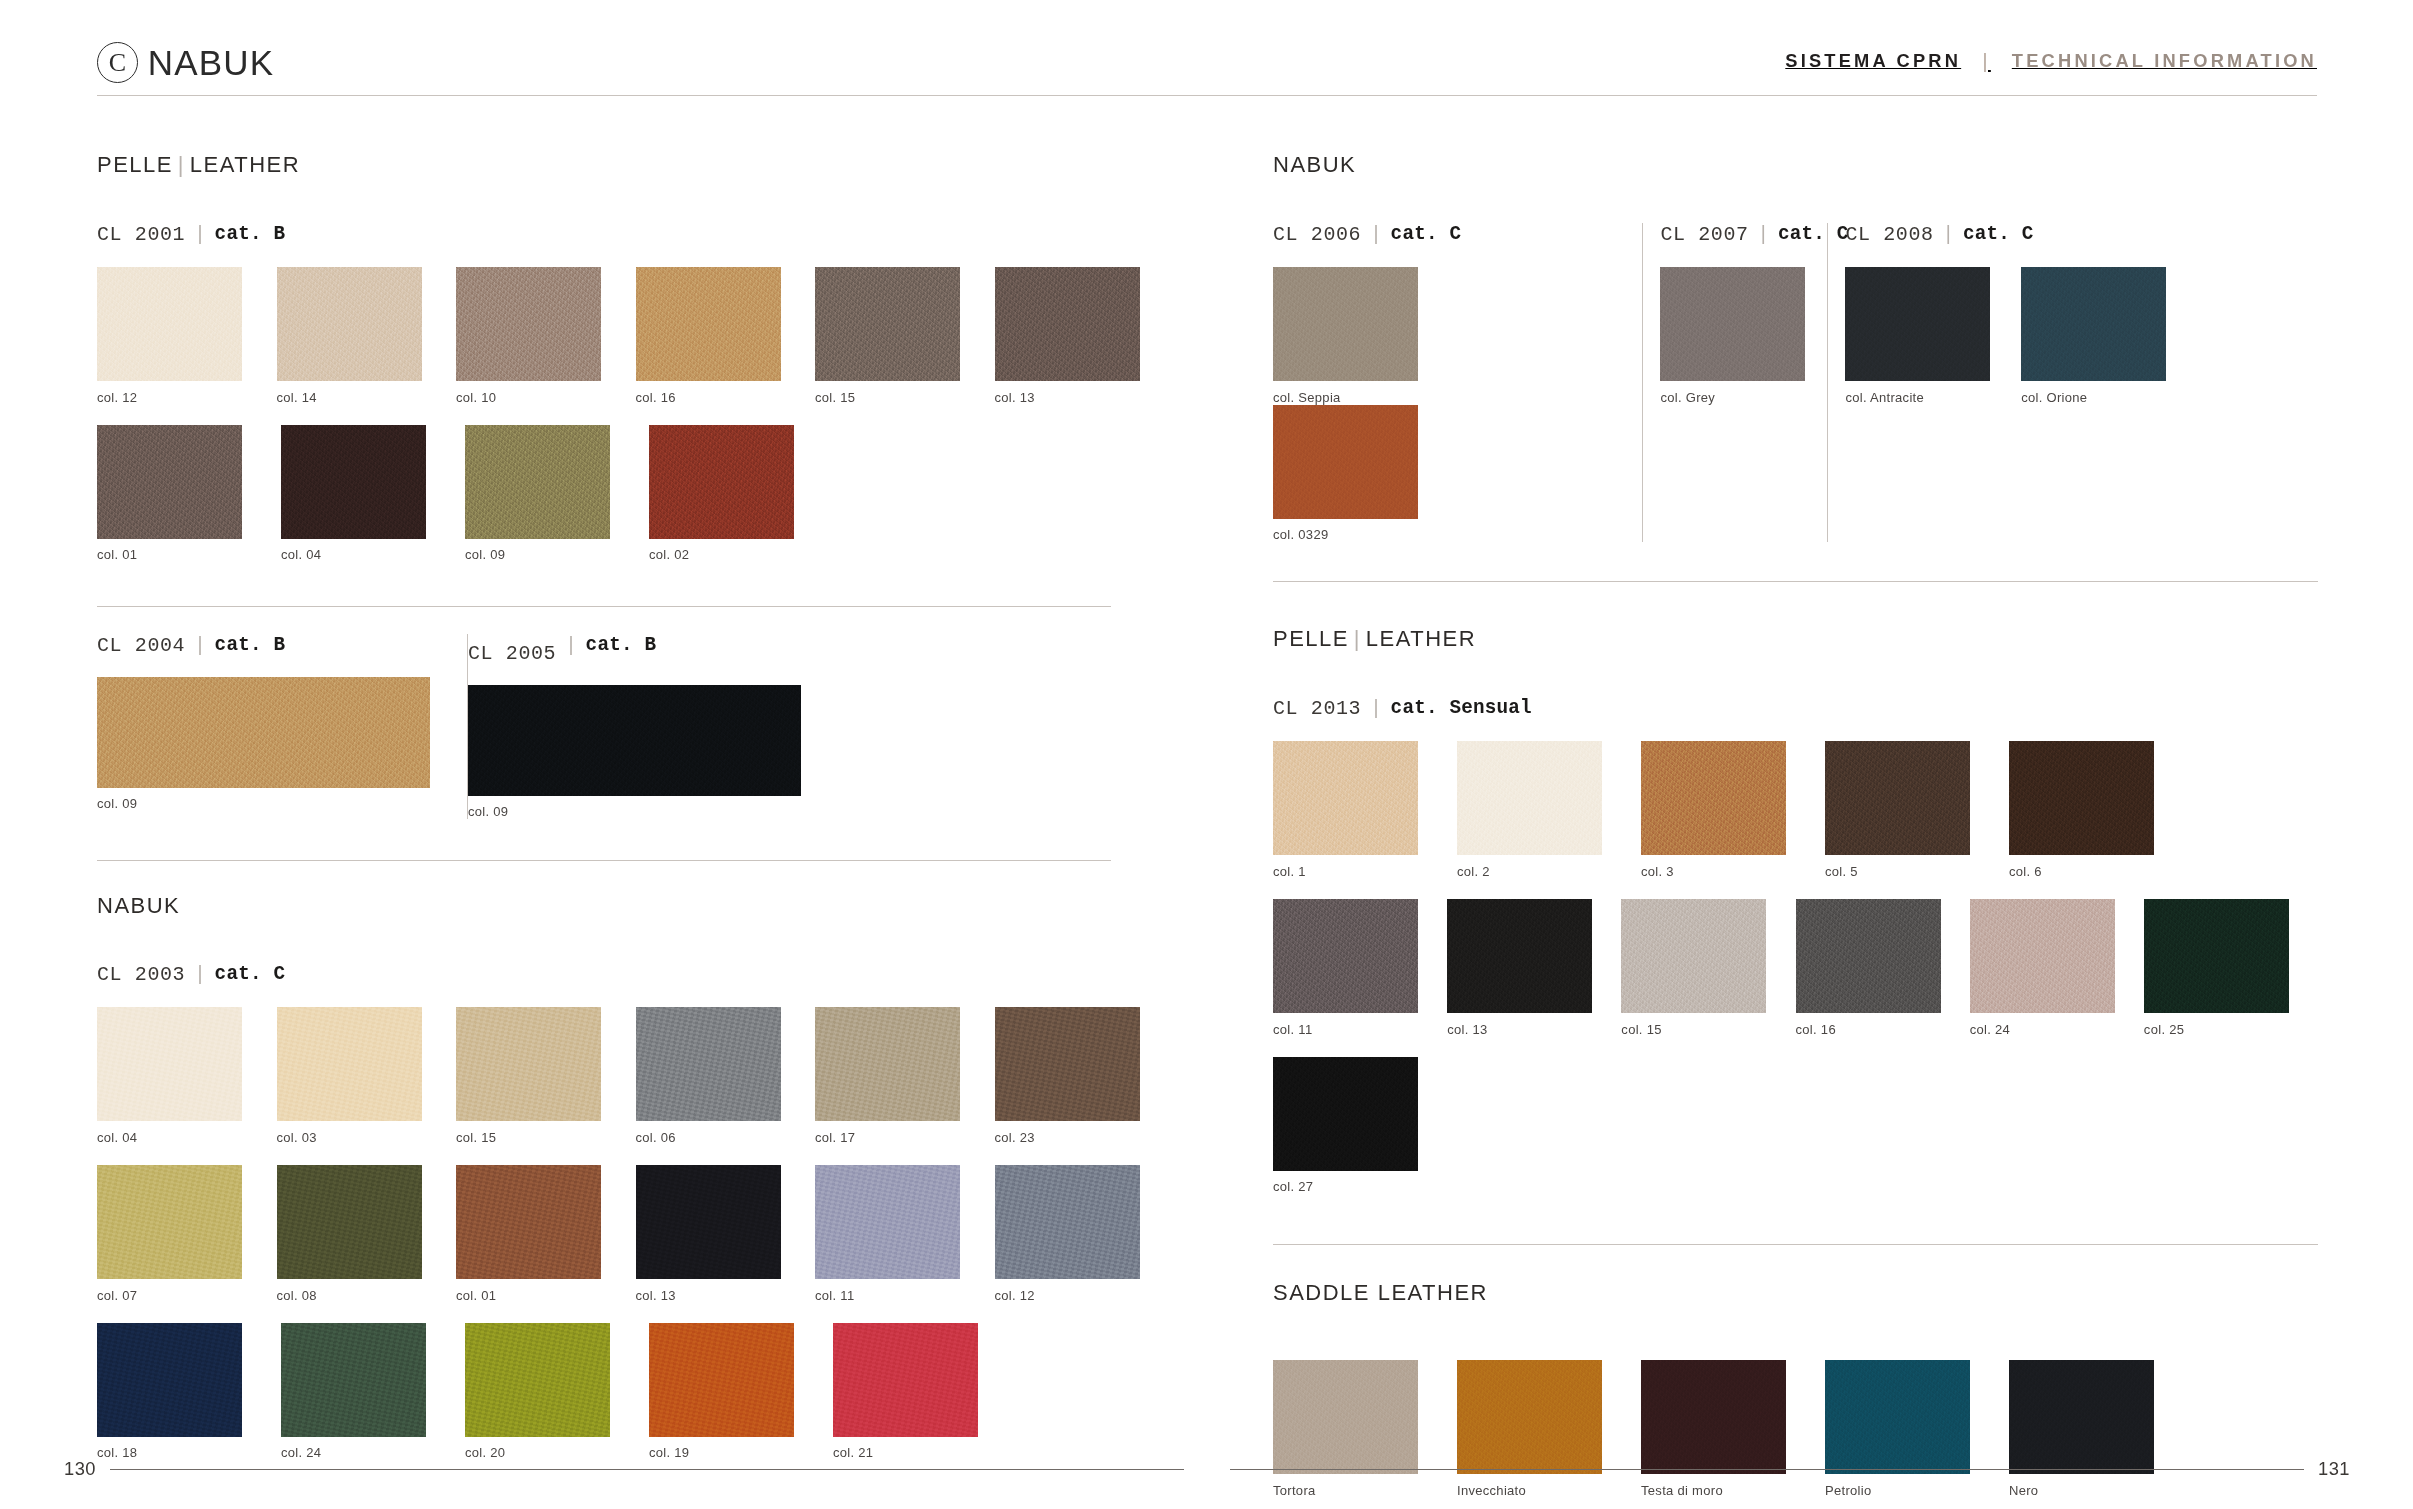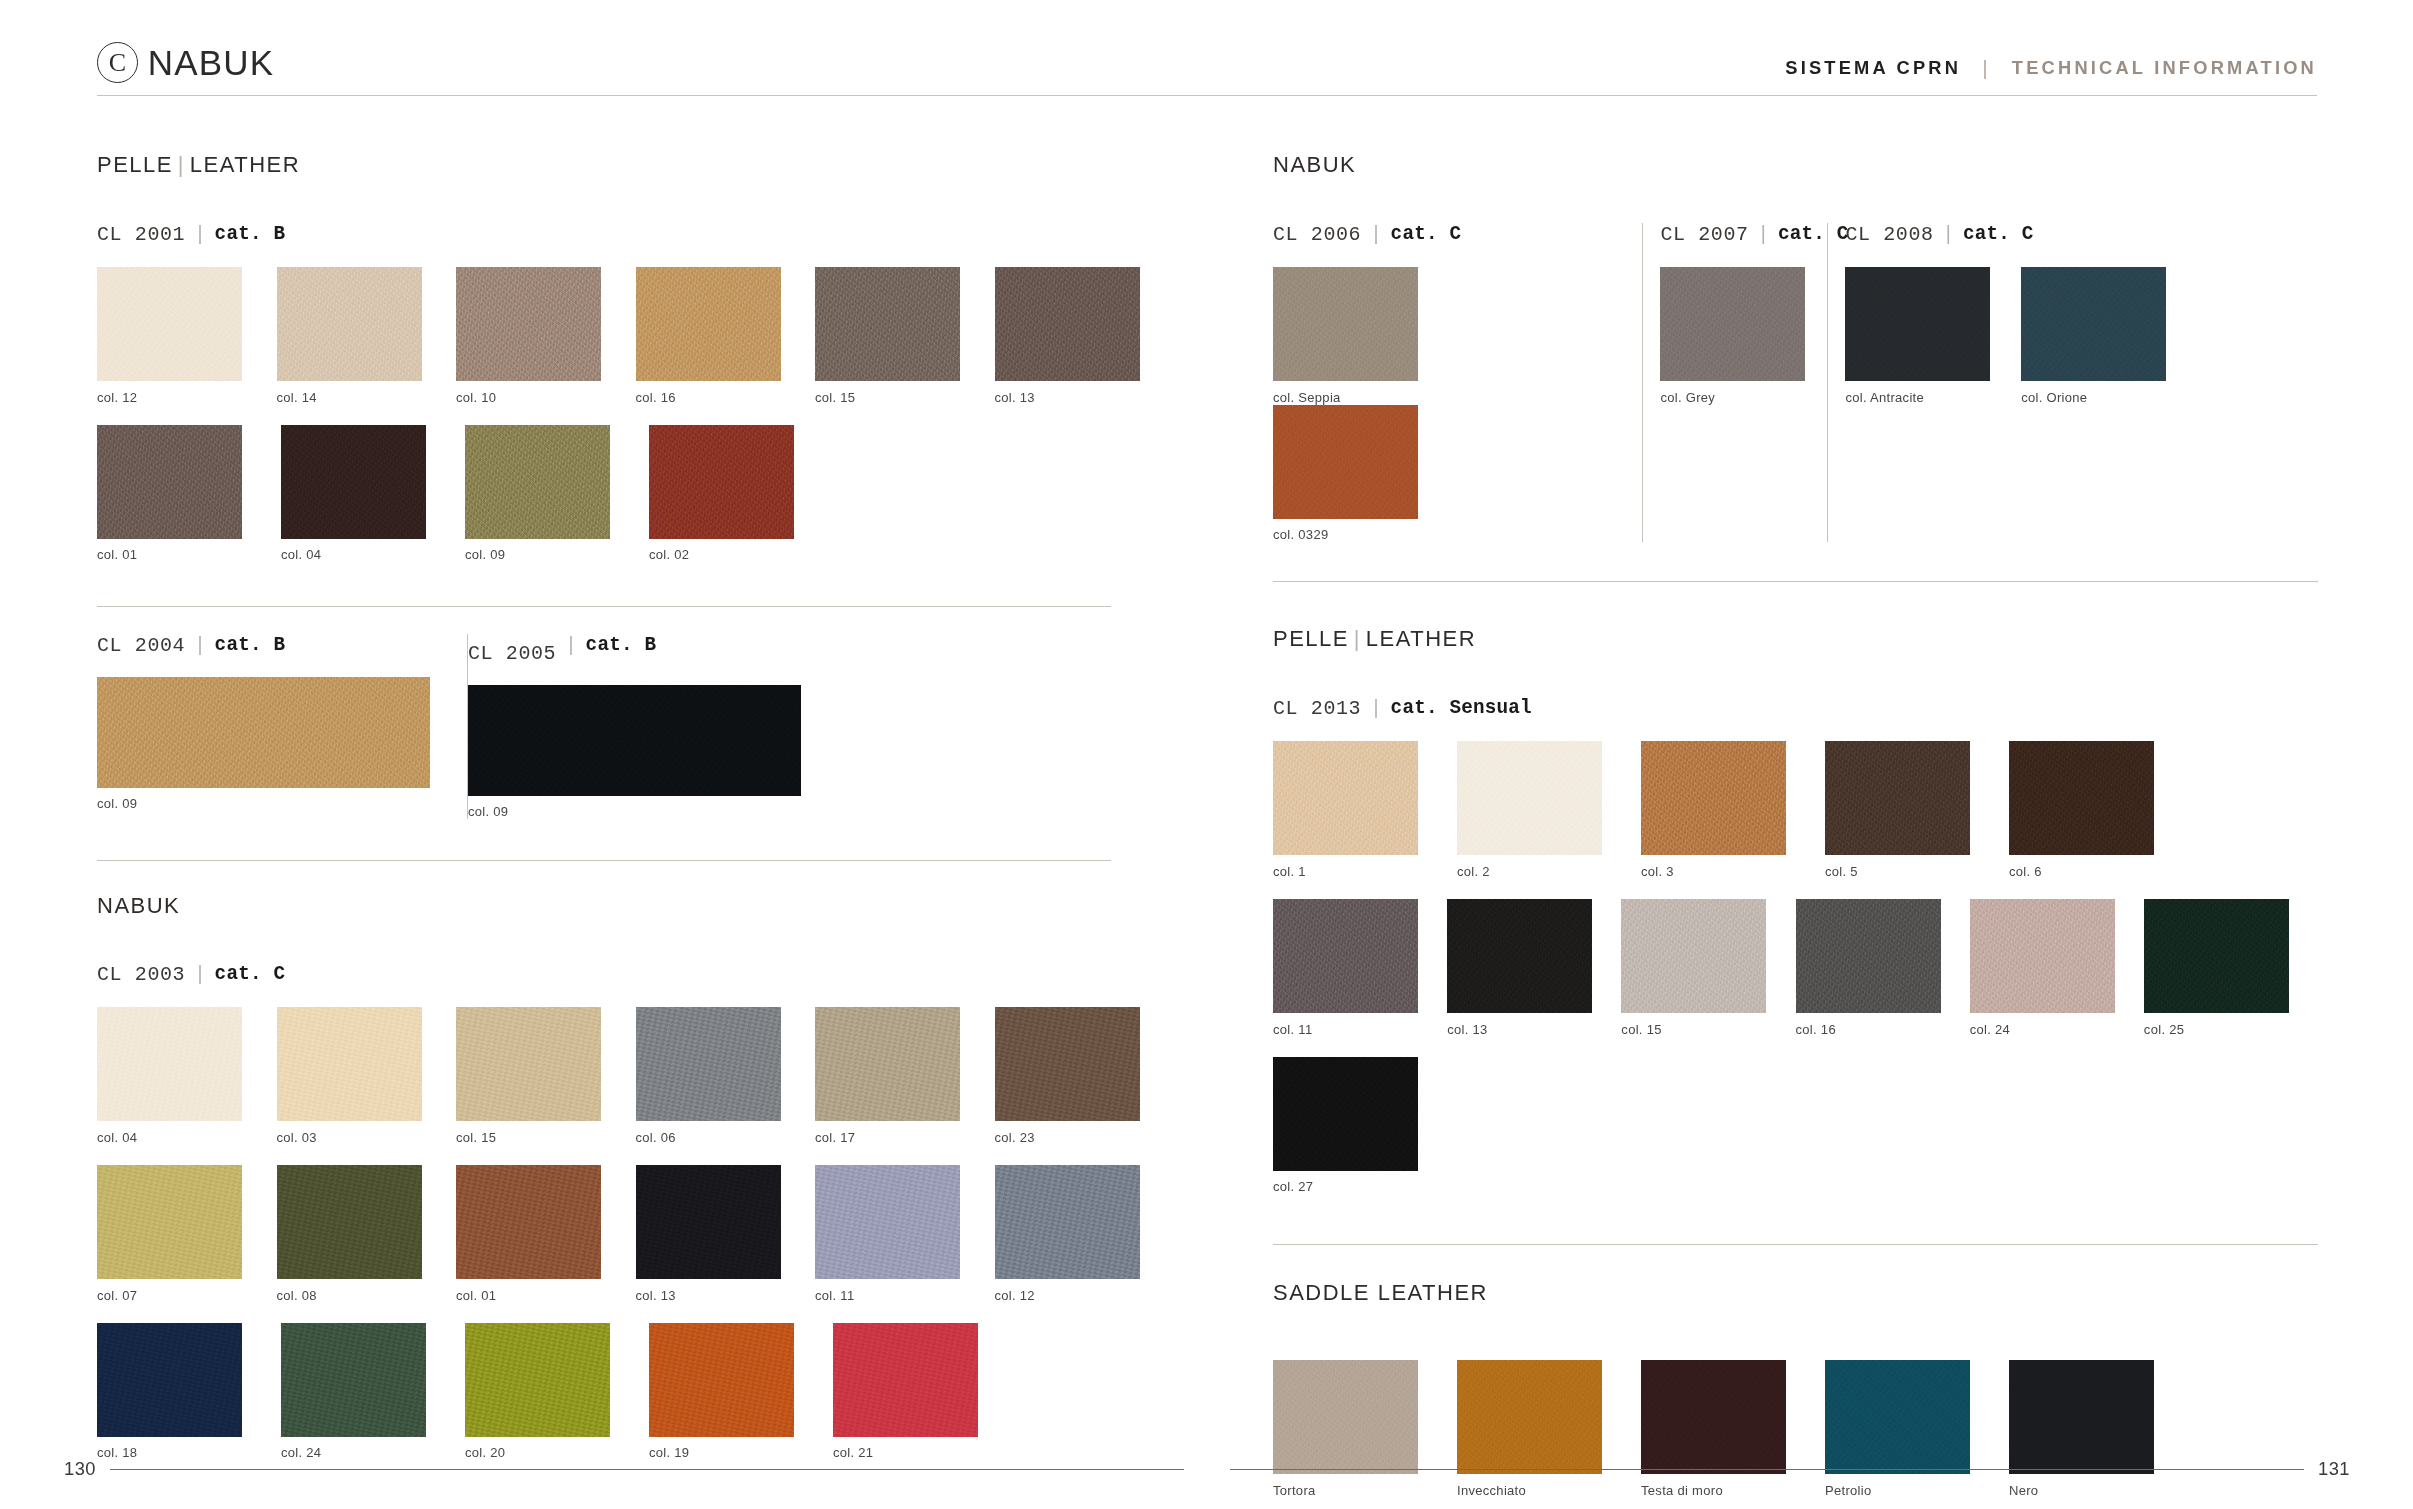--- a/index.html
+++ b/index.html
@@ -22,23 +22,23 @@
   .logo-mark {
     width: 41px; height: 41px; border: 1.5px solid #2b2b2b; border-radius: 50%;
     display: flex; align-items: center; justify-content: center;
     font-size: 26px; color: #2b2b2b; font-family: "Liberation Serif", serif;
     line-height: 1;
   }
   .logo-text {
     font-size: 35px; letter-spacing: 1.2px; color: #2b2b2b; font-weight: 300;
   }
   .header-right {
-    position: absolute; right: 97px; top: 56px;
+    position: absolute; right: 97px; top: 49px;
     display: flex; align-items: center; gap: 21px;
-    font-size: 18.3px; letter-spacing: 3.2px; font-weight: 700;
+    font-size: 18.3px; letter-spacing: 3.2px; font-weight: 700; text-decoration: underline;
   }
   .hr-sistema { color: #221f1f; }
   .hr-sep { color: #b9aba1; font-weight: 400; font-size: 21px; }
   .hr-tech { color: #9a8d84; }
   .header-rule {
     position: absolute; left: 97px; right: 97px; top: 95px;
     height: 1px; background: #c9c3be;
   }
 
   

